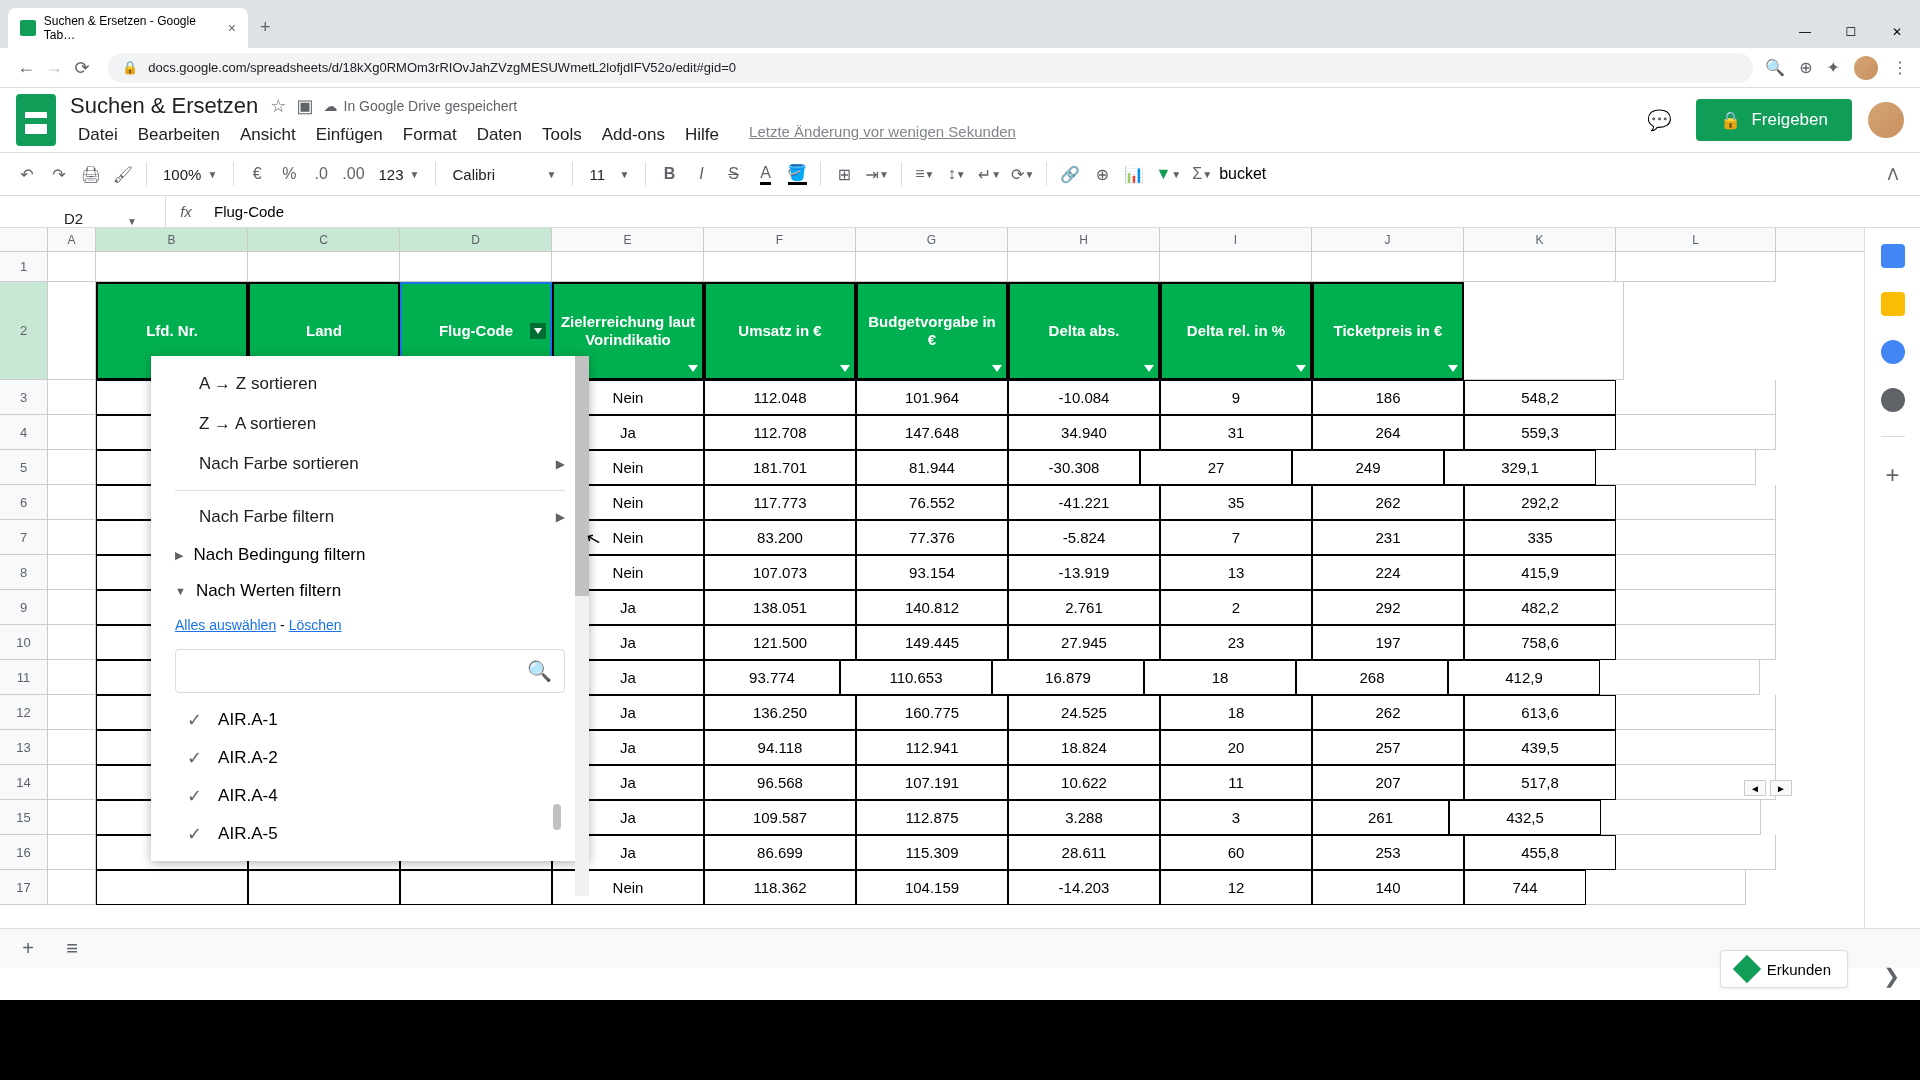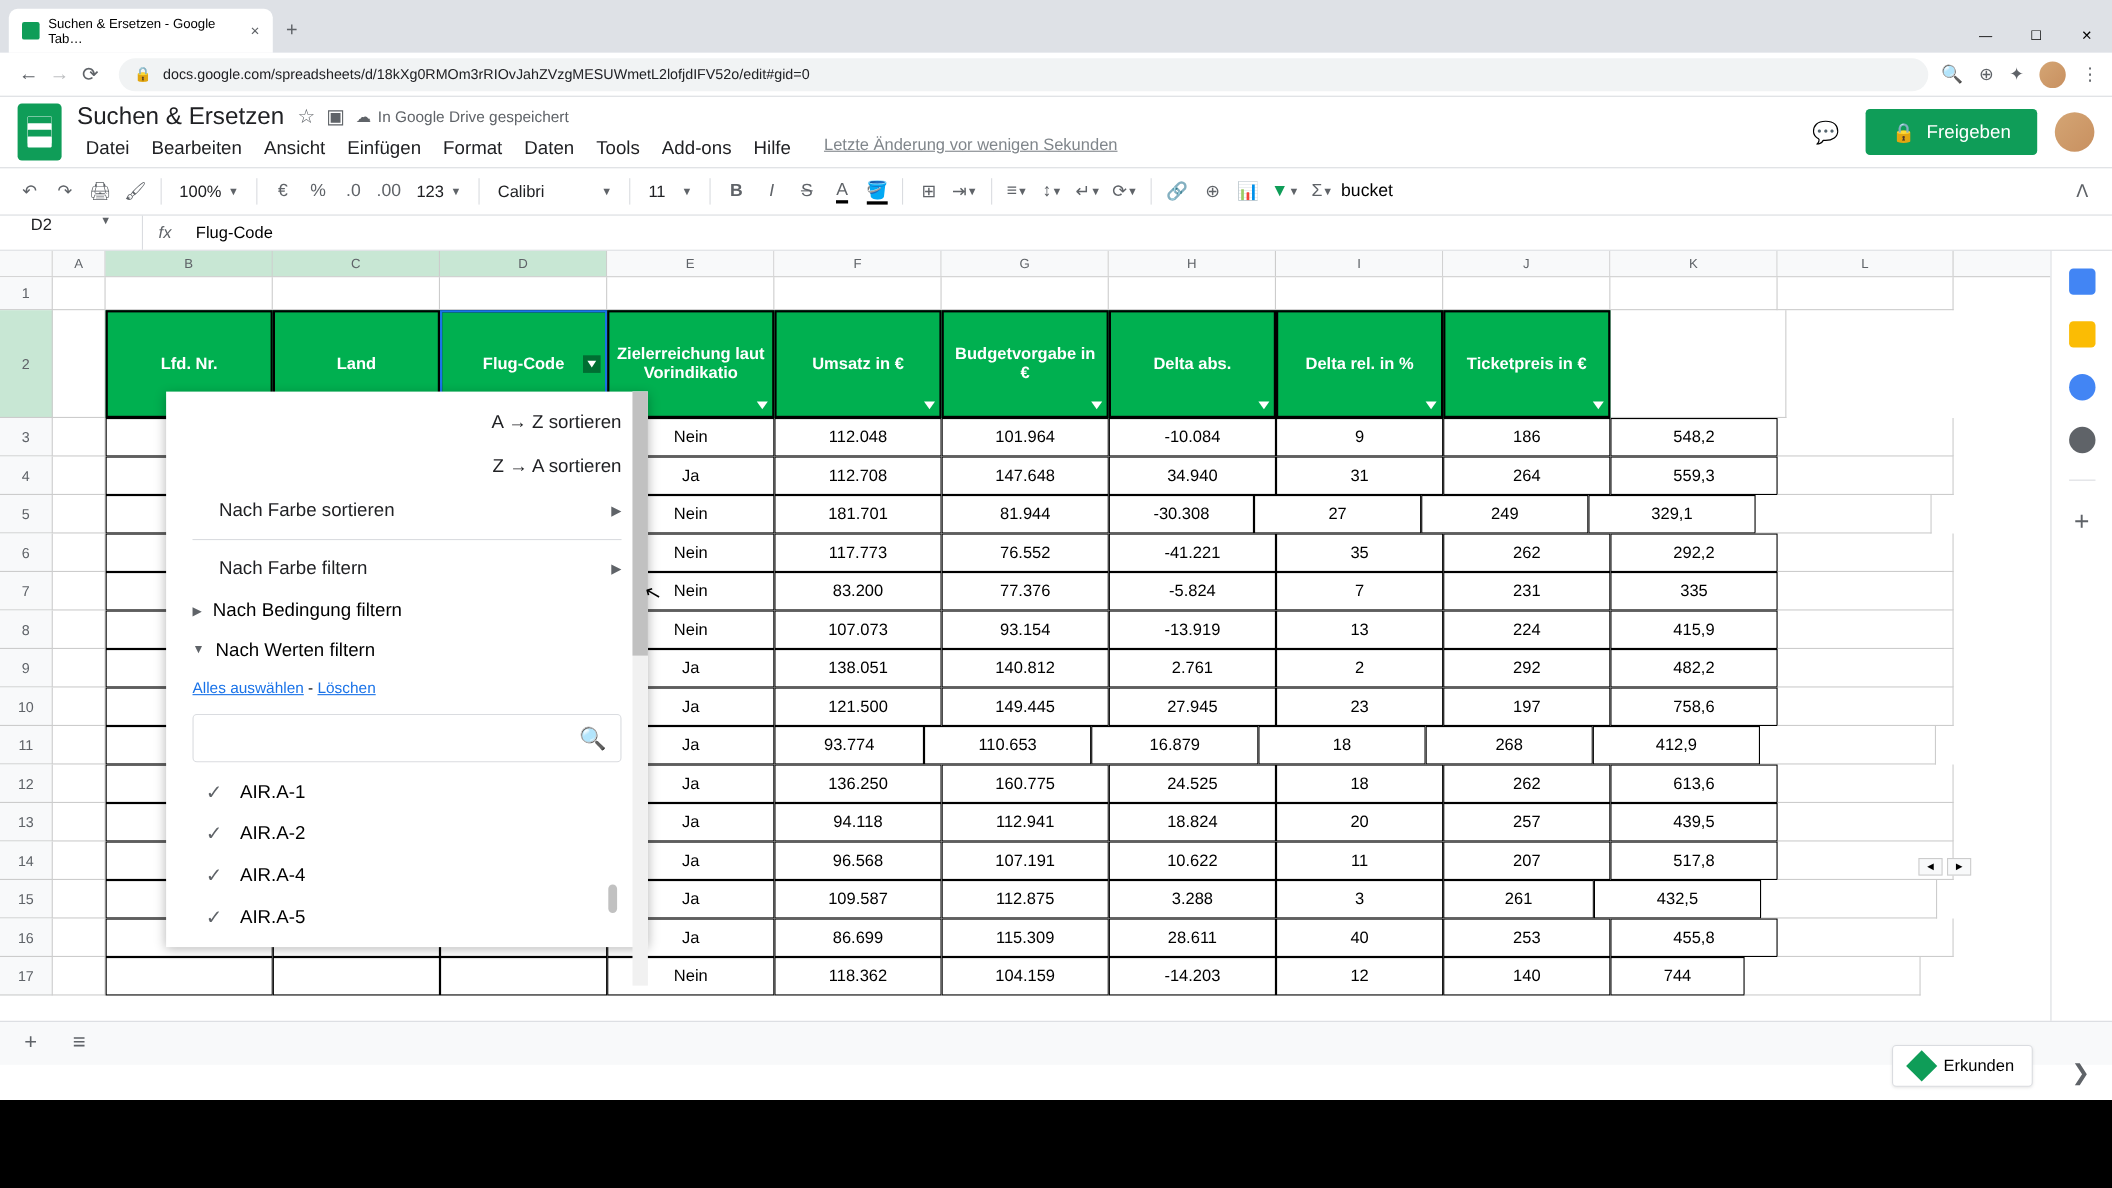--- a/index.html
+++ b/index.html
@@ -40,21 +40,21 @@
 
 .toolbar { height: 44px; border-top: 1px solid #dadce0; border-bottom: 1px solid #dadce0; display: flex; align-items: center; padding: 0 12px; gap: 2px; }
 .tb-btn { min-width: 30px; height: 30px; display: flex; align-items: center; justify-content: center; color: #5f6368; font-size: 16px; cursor: pointer; border-radius:2px; padding:0 4px;}
 .tb-sep { width: 1px; height: 24px; background: #dadce0; margin: 0 6px; }
 .tb-select { display: flex; align-items: center; gap: 6px; padding: 0 8px; font-size: 15px; color: #202124; cursor:pointer;}
 .tb-dropdown-arrow { font-size: 10px; color: #5f6368; }
 .tb-filter-active { color: #0f9d58; }
 
 
 .formula-row { height: 32px; display: flex; align-items: center; border-bottom: 1px solid #dadce0; }
-.name-box { width: 130px; border-right: 1px solid #dadce0; height: 100%; display: flex; align-items: flex-start; padding: 0 28px; font-size: 15px; color: #202124; }
+.name-box { width: 130px; border-right: 1px solid #dadce0; height: 100%; display: flex; align-items: flex-end; padding: 0 28px; font-size: 15px; color: #202124; margin-left: 36px; }
 .name-box-arrow { margin-left: auto; font-size: 10px; color: #5f6368; }
 .fx-label { width: 40px; text-align: center; font-style: italic; color: #5f6368; font-size:15px;}
 .formula-input { flex: 1; padding: 0 8px; font-size: 15px; }
 
 
 .grid-area { position: relative; display: flex; height: calc(1080px - 48px - 40px - 64px - 32px - 44px - 32px - 40px - 80px); }
 .grid-main { flex: 1; overflow: hidden; position: relative; }
 .side-panel { width: 56px; border-left: 1px solid #dadce0; display: flex; flex-direction: column; align-items: center; padding-top: 16px; gap: 24px; }
 .side-icon { width: 24px; height: 24px; border-radius: 4px; }
 
@@ -80,21 +80,21 @@
 .filter-icon { position: absolute; right: 4px; bottom:6px; width:0; height:0; border-left:5px solid transparent; border-right:5px solid transparent; border-top:7px solid #fff;}
 .filter-box { position:absolute; right:4px; top:50%; transform:translateY(-50%); width:16px; height:16px; background:#006e32; display:flex; align-items:center; justify-content:center;}
 
 
 .data-cell { border: 1px solid #000; text-align:center; font-size:15px; background:#fff;}
 
 
 .filter-dropdown { position: absolute; left: 151px; top: 128px; width: 438px; background: #fff; box-shadow: 0 2px 10px rgba(0,0,0,0.3); z-index: 100; padding: 8px 0; }
 .fd-scroll-track { position:absolute; right:0; top:0; width:14px; height:540px; background:#f1f1f1;}
 .fd-scroll-thumb { position:absolute; right:0; top:0; width:14px; height:240px; background:#c1c1c1;}
-.fd-item { padding: 10px 24px 10px 48px; font-size: 17px; color: #202124; cursor: pointer; display:flex; align-items:center; justify-content:flex-end;}
+.fd-item { padding: 10px 24px 10px 48px; font-size: 17px; color: #202124; cursor: pointer; display:flex; align-items:center; justify-content:flex-start;}
 .fd-divider { height: 1px; background: #dadce0; margin: 6px 24px; }
 .fd-expand { padding: 8px 24px 8px 24px; display: flex; align-items: center; gap: 10px; font-size: 17px; cursor:pointer;}
 .fd-tri { font-size: 11px; color: #5f6368; }
 .fd-links { padding: 8px 24px; font-size: 14px; }
 .fd-links a { color: #1a73e8; text-decoration: underline; cursor:pointer;}
 .fd-search { margin: 8px 24px; border: 1px solid #dadce0; border-radius: 4px; height: 44px; display: flex; align-items: center; padding: 0 12px; }
 .fd-search input { flex: 1; border: none; outline: none; font-size: 15px; }
 .fd-values { max-height: 200px; overflow-y: auto; padding: 0 24px; }
 .fd-value { display: flex; align-items: center; gap: 16px; padding: 8px 12px; font-size: 17px; cursor:pointer;}
 .fd-check { color: #5f6368; font-size:18px;}
@@ -500,21 +500,21 @@
         <div class="row">
           <div class="row-h">16</div>
           <div class="cell" style="width:48px"></div>
           <div class="cell data-cell" style="width:152px"></div>
           <div class="cell data-cell" style="width:152px"></div>
           <div class="cell data-cell" style="width:152px"></div>
           <div class="cell data-cell" style="width:152px">Ja</div>
           <div class="cell data-cell" style="width:152px">86.699</div>
           <div class="cell data-cell" style="width:152px">115.309</div>
           <div class="cell data-cell" style="width:152px">28.611</div>
-          <div class="cell data-cell" style="width:152px">40</div>
+          <div class="cell data-cell" style="width:152px">60</div>
           <div class="cell data-cell" style="width:152px">253</div>
           <div class="cell data-cell" style="width:152px">455,8</div>
           <div class="cell" style="width:160px"></div>
         </div>
         <div class="row">
           <div class="row-h">17</div>
           <div class="cell" style="width:48px"></div>
           <div class="cell data-cell" style="width:152px"></div>
           <div class="cell data-cell" style="width:152px"></div>
           <div class="cell data-cell" style="width:152px"></div>

